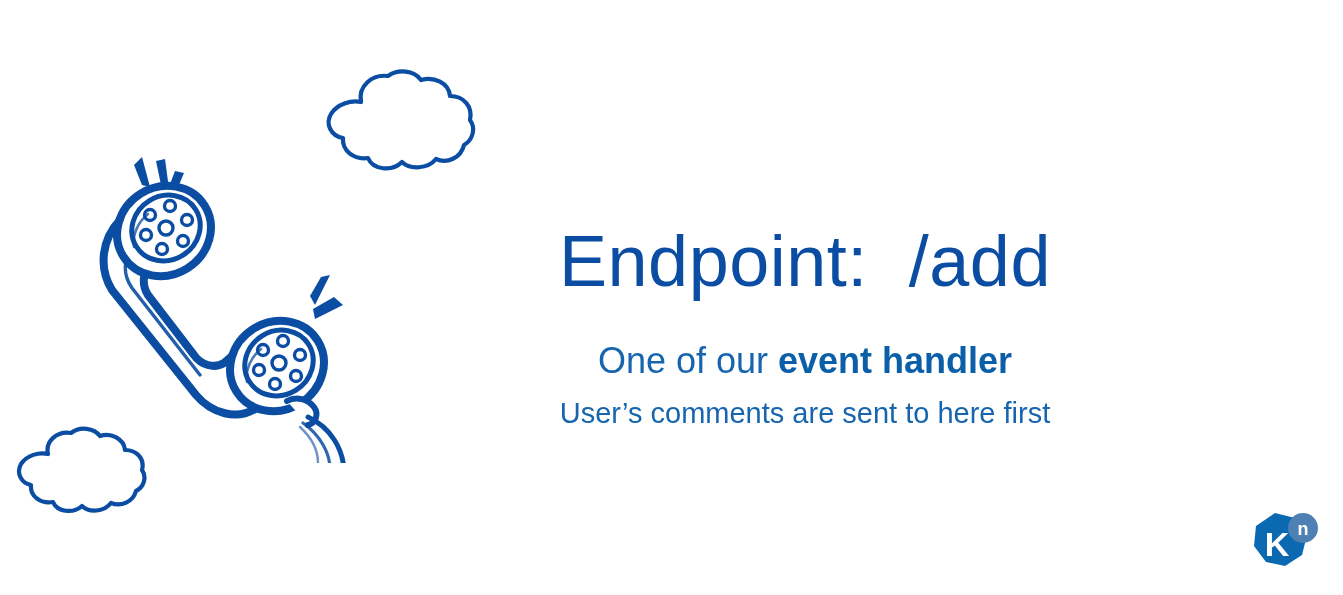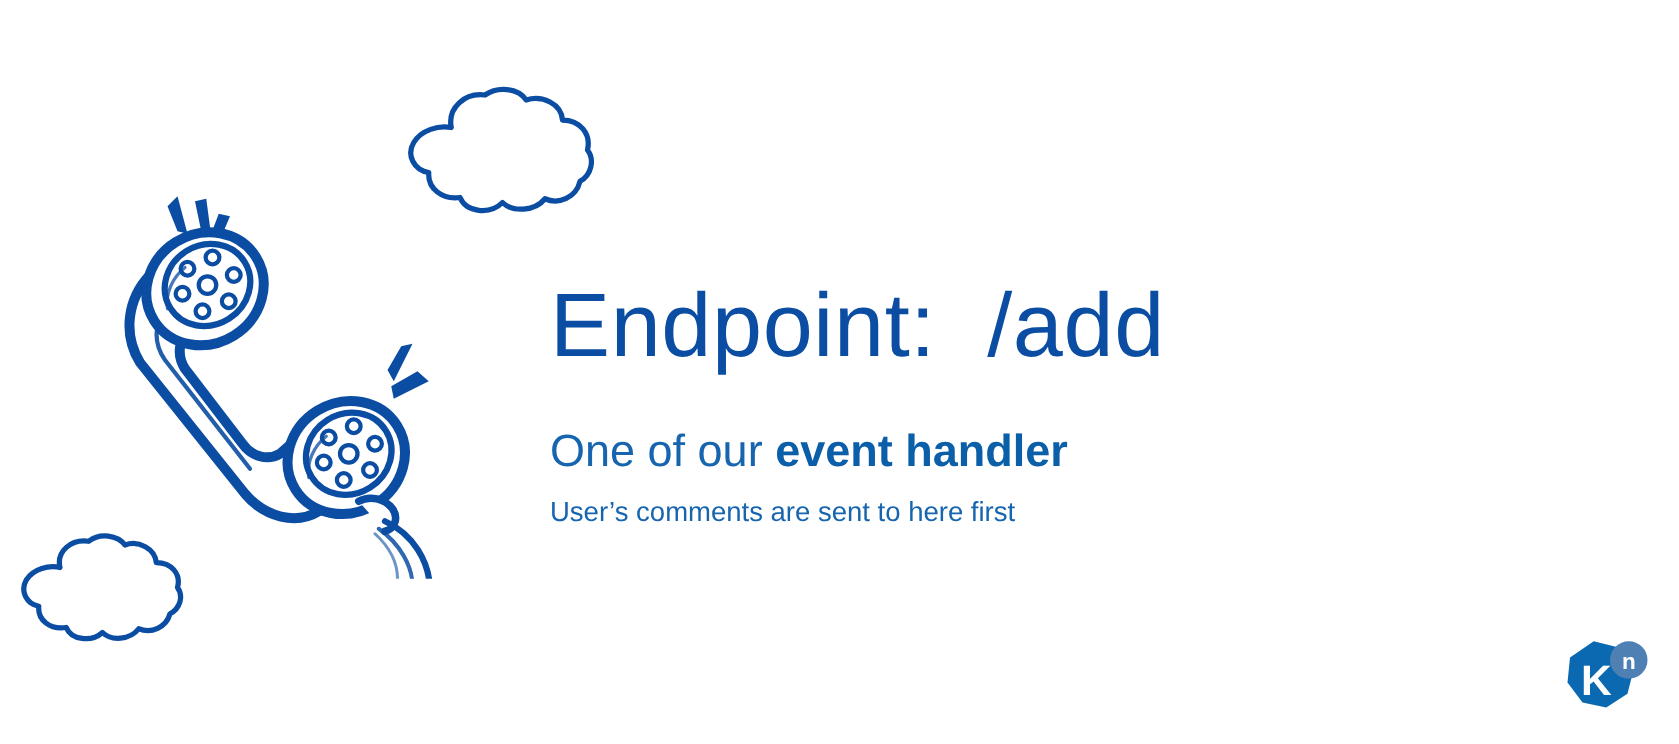--- a/index.html
+++ b/index.html
@@ -27,21 +27,21 @@
   .cloud-top   { left: 318px; top: 66px;  width: 160px; height: 116px; }
   .cloud-bottom{ left: 12px;  top: 424px; width: 136px; height: 98px;  }
   .phone       { left: 72px;  top: 143px; width: 300px; height: 320px; }
 
   
   .text-block {
     position: absolute;
     left: 440px;
     top: 225px;
     width: 730px;
-    text-align: left;
+    text-align: center;
   }
   .title {
     font-family: "Liberation Sans", sans-serif;
     font-size: 72px;
     font-weight: 300;
     line-height: 1.0;
     letter-spacing: 0.5px;
     color: #0B4DA2;
     white-space: pre;
     margin: 0;
@@ -55,21 +55,21 @@
     font-size: 36px;
     font-weight: 400;
     line-height: 1.0;
     margin-top: 46px;
   }
   .subtitle-line1 .strong {
     font-weight: 700;
     color: #0B5FA8;
   }
   .subtitle-line2 {
-    font-size: 22px;
+    font-size: 29px;
     font-weight: 400;
     line-height: 1.0;
     margin-top: 20px;
   }
 
   
   .logo {
     position: absolute;
     left: 1247px;
     top: 508px;

